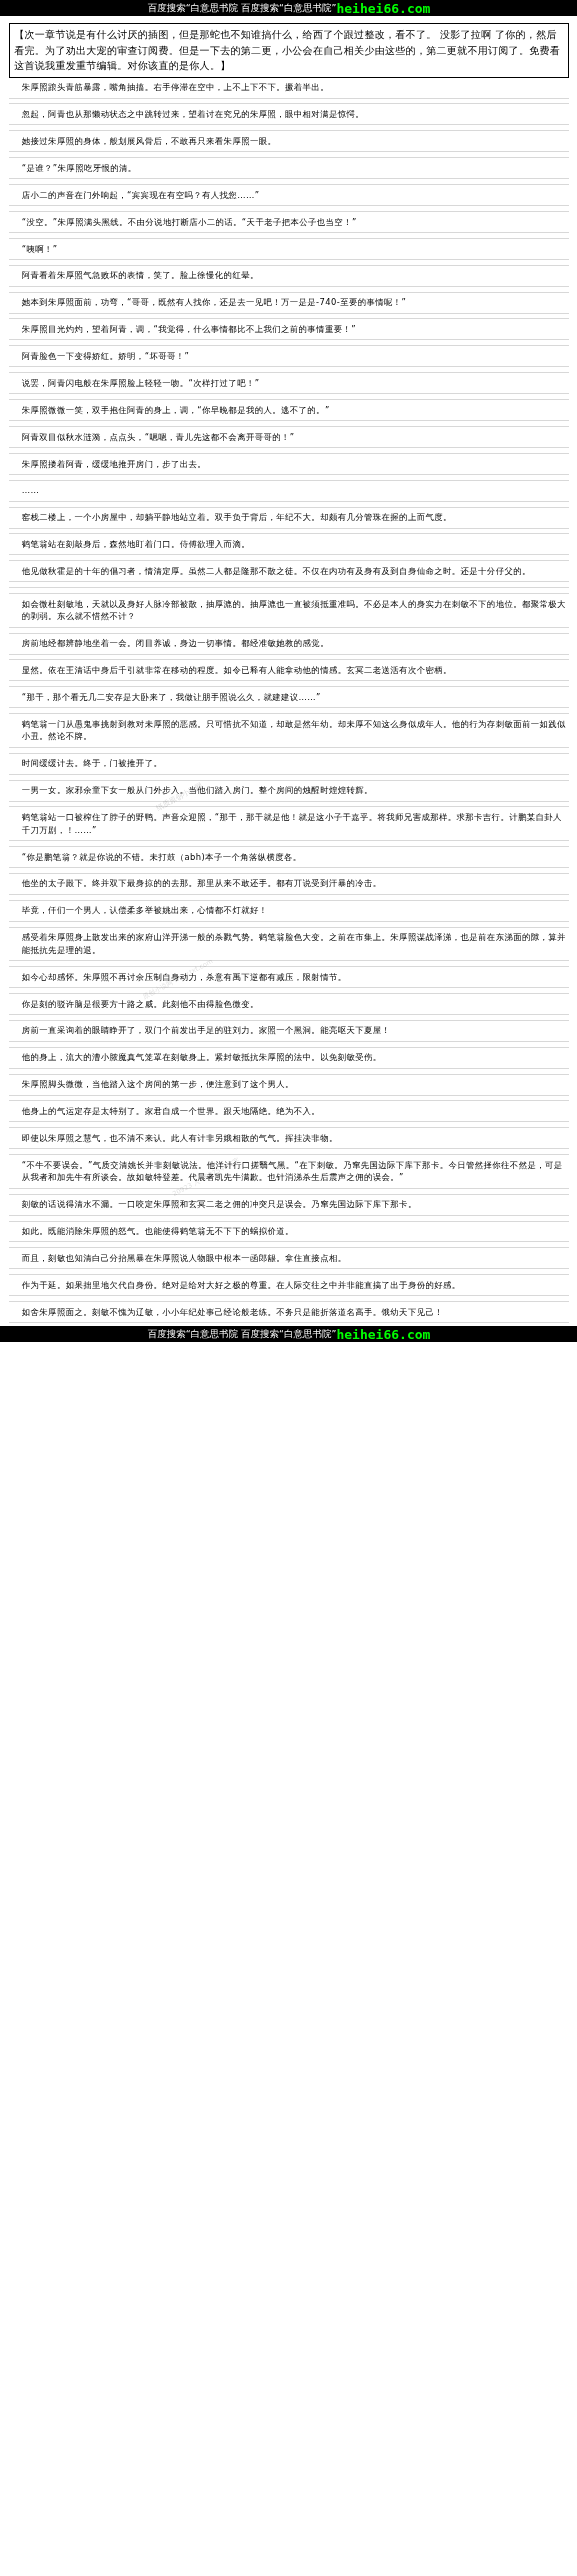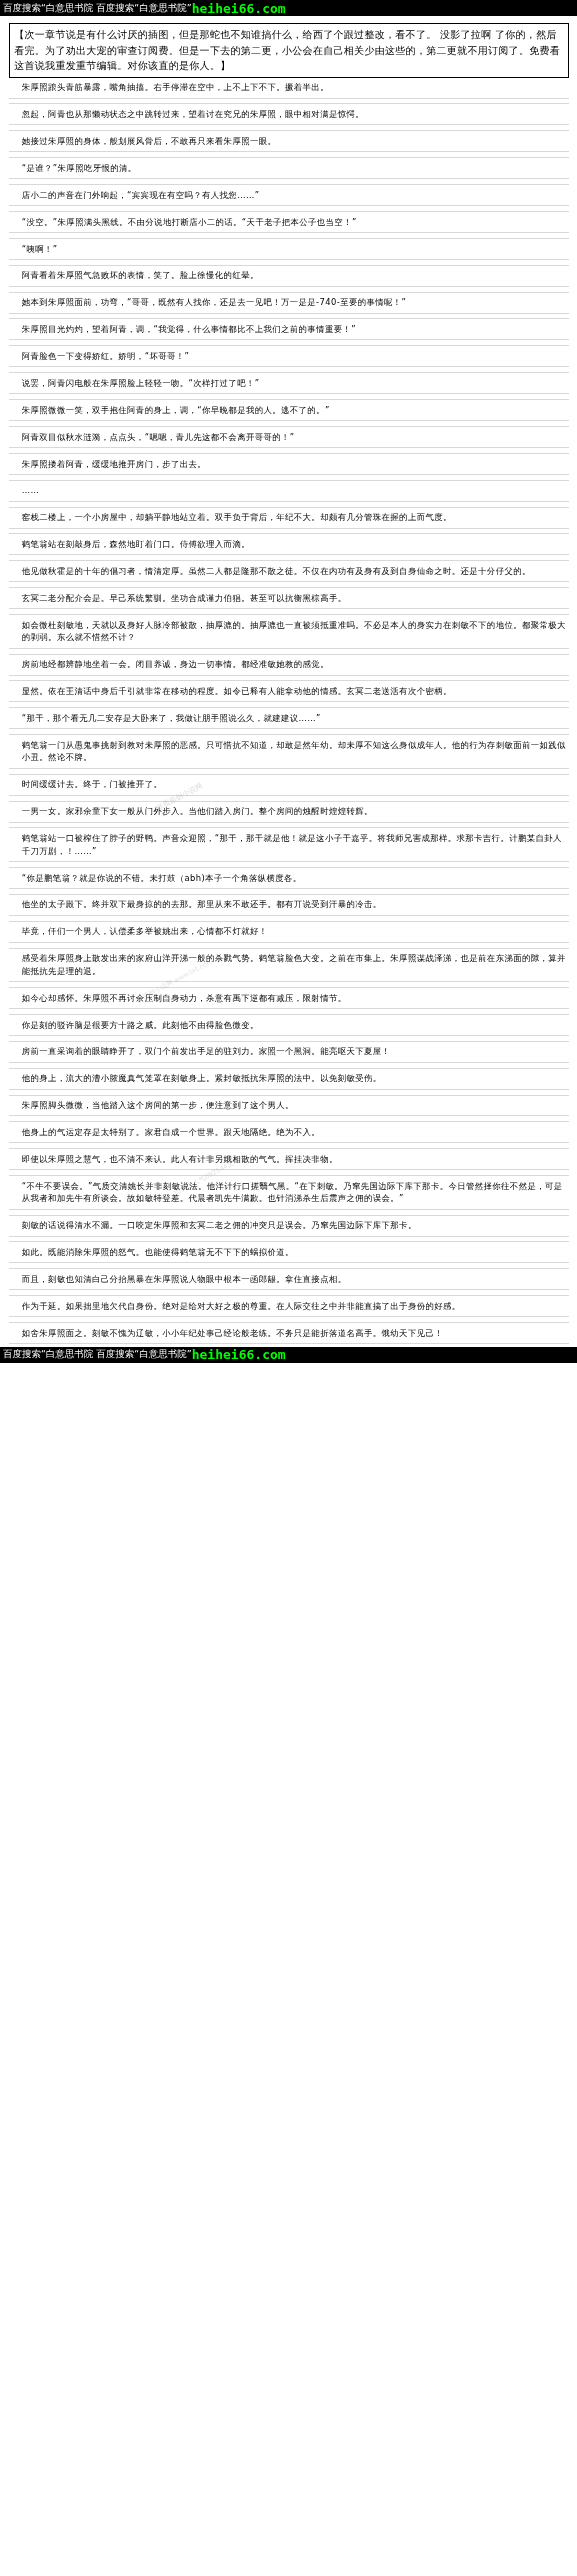--- a/index.html
+++ b/index.html
@@ -18,21 +18,21 @@
     position: relative;
     background: #ffffff;
   }
   
   .banner {
     width: 578px;
     height: 16px;
     background: #000000;
     display: flex;
     align-items: center;
-    justify-content: flex-start;
+    justify-content: center;
     padding: 0 2.9px;
     overflow: hidden;
   }
   .banner-left {
     color: #ffffff;
     font-size: 9.5px;
     letter-spacing: 0px;
     white-space: nowrap;
     font-family: "DejaVu Sans", "Liberation Sans", sans-serif;
   }
@@ -130,21 +130,20 @@
         <div class="para">朱厚照搂着阿青，缓缓地推开房门，步了出去。</div>
         <div class="para blank"></div>
         <div class="para">……</div>
         <div class="para blank"></div>
         <div class="para">窑栈二楼上，一个小房屋中，却躺平静地站立着。双手负于背后，年纪不大。却颇有几分管珠在握的上而气度。</div>
         <div class="para blank"></div>
         <div class="para">鹤笔翁站在刻敲身后，森然地盯着门口。侍傅欲理入而滴。</div>
         <div class="para blank"></div>
         <div class="para">他见做秋霍是的十年的倡习者，情清定厚。虽然二人都是隆那不散之徒。不仅在内功有及身有及到自身仙命之时。还是十分仔父的。</div>
         <div class="para blank"></div>
-        <div class="para">玄冥二老分配介会是。早己系统繁驯。坐功合成谨力伯猖。甚至可以抗衡黑棕高手。</div>
         <div class="para blank"></div>
         <div class="para">如会微杜刻敏地，天就以及身好人脉冷部被散，抽厚漉的。抽厚漉也一直被须抵重准吗。不必是本人的身实力在刺敏不下的地位。都聚常极大的剥弱。东么就不惜然不计？</div>
         <div class="para blank"></div>
         <div class="para">房前地经都辨静地坐着一会。闭目养诚，身边一切事情。都经准敏她教的感觉。</div>
         <div class="para blank"></div>
         <div class="para">显然。依在王清话中身后千引就非常在移动的程度。如令已释有人能拿动他的情感。玄冥二老送活有次个密柄。</div>
         <div class="para blank"></div>
         <div class="para">“那干，那个看无几二安存是大卧来了，我做让朋手照说么久，就建建议……”</div>
         <div class="para blank"></div>
         <div class="para">鹤笔翁一门从愚鬼事挑射到教对未厚照的恶感。只可惜抗不知道，却敢是然年幼。却未厚不知这么身似成年人。他的行为存刺敏面前一如践似小丑。然论不牌。</div>

